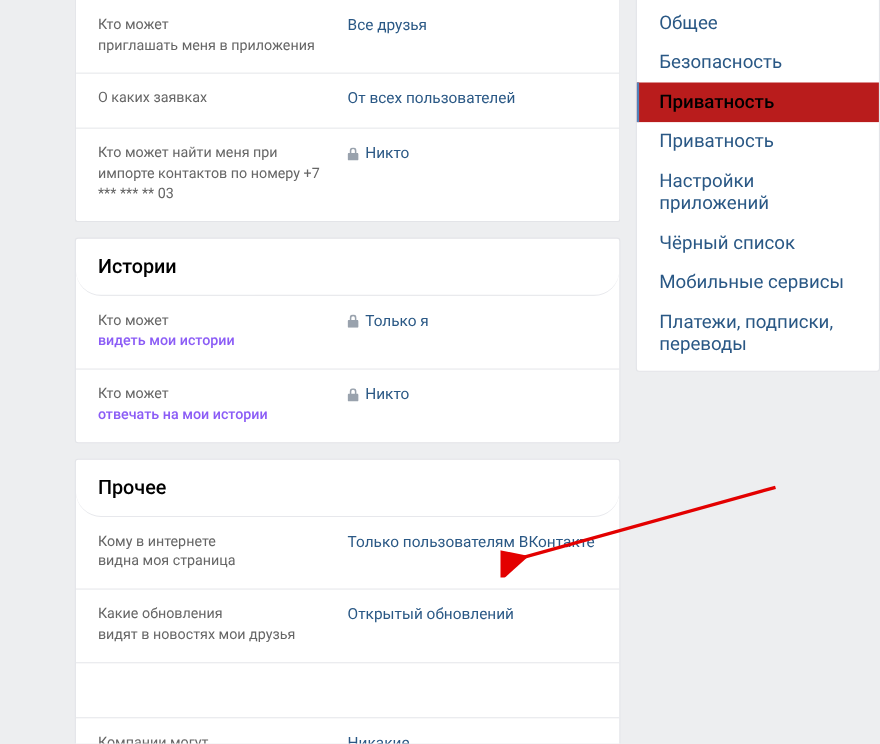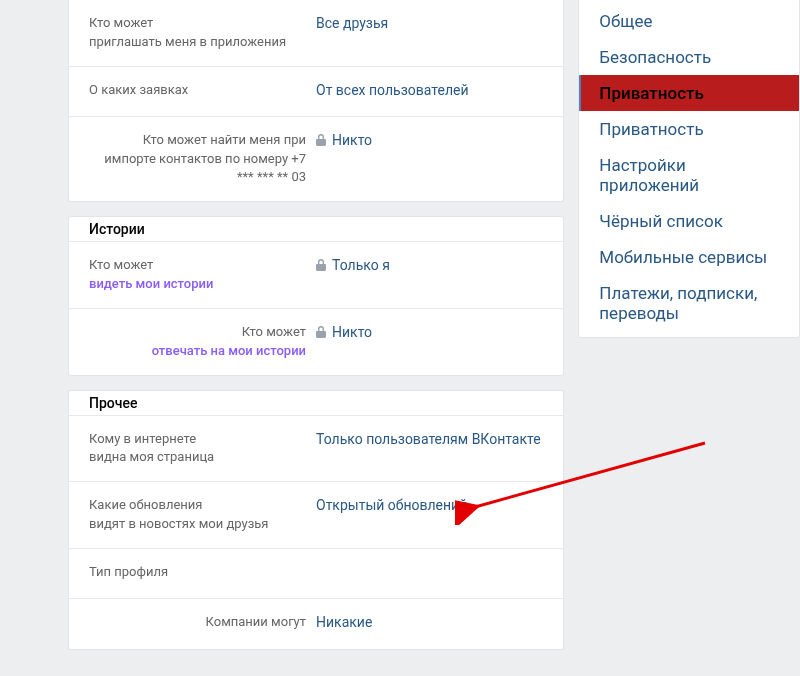--- a/index.html
+++ b/index.html
@@ -26,34 +26,35 @@
   }
   .side-col {
     width: 222px;
   }
   .panel {
     background: #fff;
     border: 1px solid #e3e4e8;
     border-radius: 3px;
   }
   .panel-header {
-    padding: 4px 20px;
+    padding: 15px 20px;
     font-weight: 500;
-    font-size: 14px;
+    font-size: 18px;
     color: #000;
     border-bottom: 1px solid #e7e8ec;
+    border-radius: 23px;
   }
   .row {
     display: flex;
     align-items: flex-start;
     padding: 14px 20px;
     border-bottom: 1px solid #e7e8ec;
     min-height: 50px;
   }
-  .row:last-child { border-bottom: none; text-align: right; }
+  .row:last-child { border-bottom: none; }
   .row-left {
     width: 227px;
     color: #656565;
     font-size: 13px;
     line-height: 1.45;
     padding-right: 10px;
   }
   .row-left b, .row-left strong {
     color: #8b5cf6;
     font-weight: 500;
@@ -201,23 +202,20 @@
       <div class="row">
         <div class="row-left">
           <span>Какие обновления</span><br>
           <span>видят в новостях мои друзья</span>
         </div>
         <div class="row-right">
           <span>Открытый обновлений</span>
         </div>
       </div>
       <div class="row">
-        <div class="row-left">
-          <span>Тип профиля</span>
-        </div>
       </div>
       <div class="row">
         <div class="row-left">
           <span>Компании могут</span><br>
           
           
         </div>
         <div class="row-right">
           <span>Никакие</span>
         </div>

